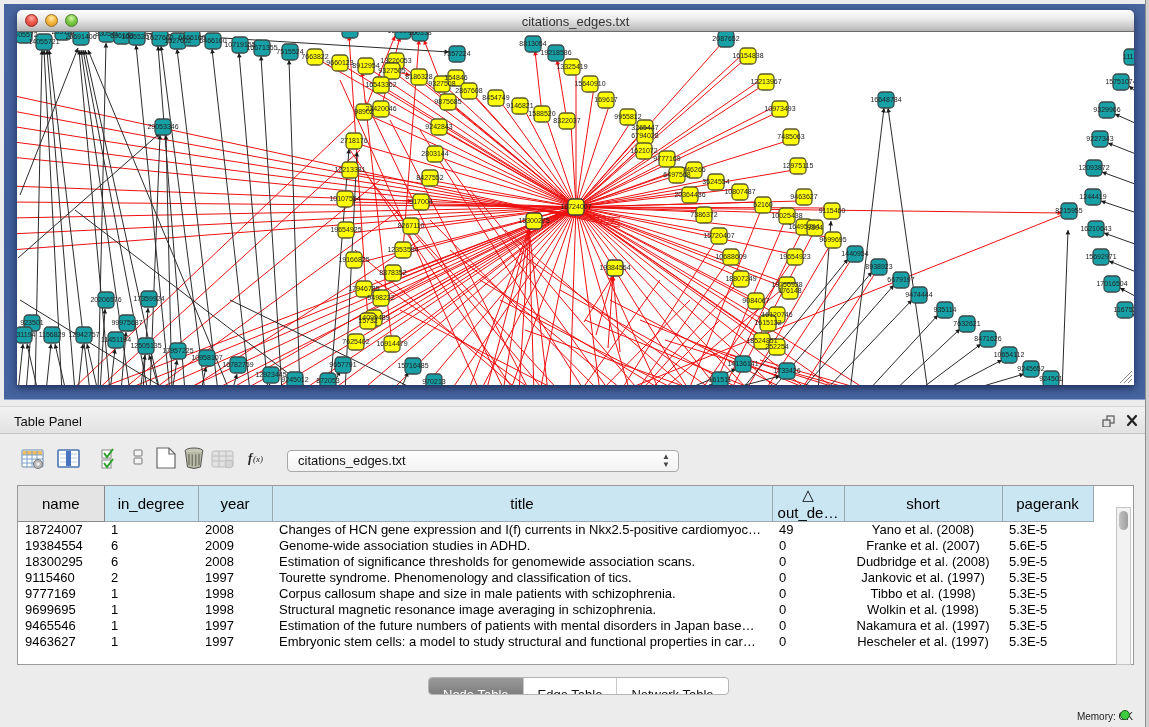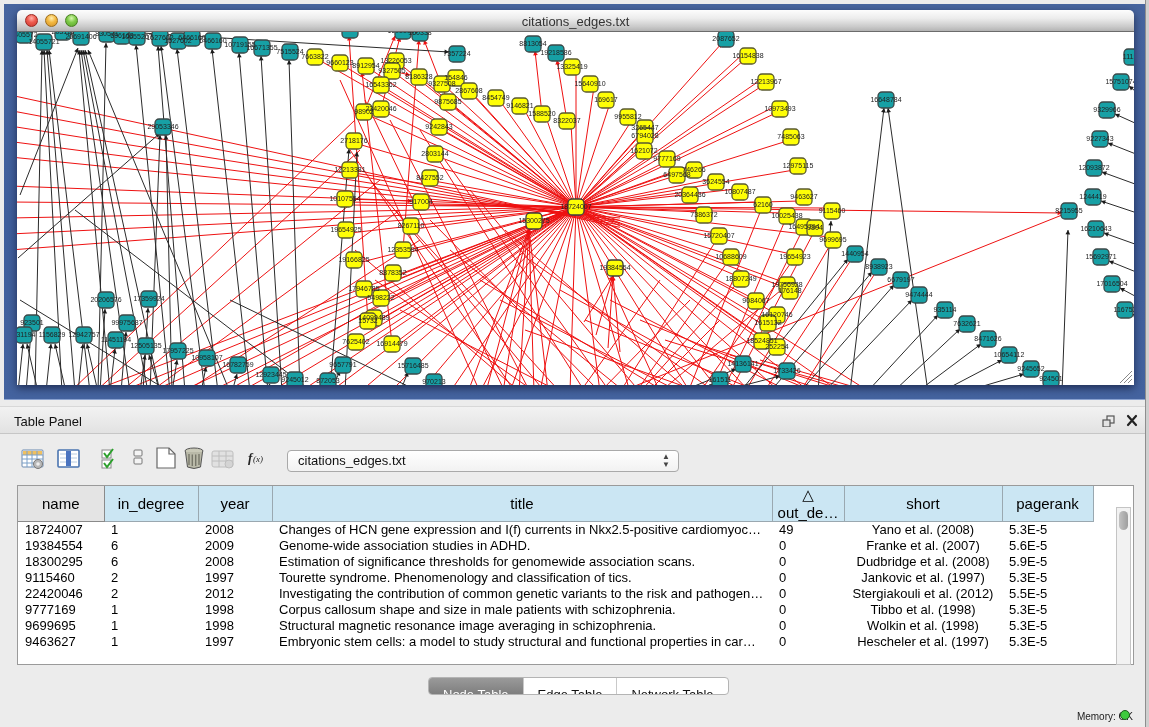--- a/index.html
+++ b/index.html
@@ -879,44 +879,44 @@
 <tr>
             <td class="c1">9115460</td>
             <td class="c2">2</td>
             <td class="c3">1997</td>
             <td class="c4">Tourette syndrome. Phenomenology and classification of tics.</td>
             <td class="c5">0</td>
             <td class="c6">Jankovic et al. (1997)</td>
             <td class="c7">5.3E-5</td>
           </tr>
 <tr>
-            <td class="c1">22420046</td>
-            <td class="c2">2</td>
-            <td class="c3">2012</td>
-            <td class="c4">Investigating the contribution of common genetic variants to the risk and pathogen…</td>
-            <td class="c5">0</td>
-            <td class="c6">Stergiakouli et al. (2012)</td>
-            <td class="c7">5.5E-5</td>
-          </tr>
-<tr>
             <td class="c1">9777169</td>
             <td class="c2">1</td>
             <td class="c3">1998</td>
             <td class="c4">Corpus callosum shape and size in male patients with schizophrenia.</td>
             <td class="c5">0</td>
             <td class="c6">Tibbo et al. (1998)</td>
             <td class="c7">5.3E-5</td>
           </tr>
 <tr>
             <td class="c1">9699695</td>
             <td class="c2">1</td>
             <td class="c3">1998</td>
             <td class="c4">Structural magnetic resonance image averaging in schizophrenia.</td>
             <td class="c5">0</td>
             <td class="c6">Wolkin et al. (1998)</td>
+            <td class="c7">5.3E-5</td>
+          </tr>
+<tr>
+            <td class="c1">9465546</td>
+            <td class="c2">1</td>
+            <td class="c3">1997</td>
+            <td class="c4">Estimation of the future numbers of patients with mental disorders in Japan base…</td>
+            <td class="c5">0</td>
+            <td class="c6">Nakamura et al. (1997)</td>
             <td class="c7">5.3E-5</td>
           </tr>
 <tr>
             <td class="c1">9463627</td>
             <td class="c2">1</td>
             <td class="c3">1997</td>
             <td class="c4">Embryonic stem cells: a model to study structural and functional properties in car…</td>
             <td class="c5">0</td>
             <td class="c6">Hescheler et al. (1997)</td>
             <td class="c7">5.3E-5</td>

